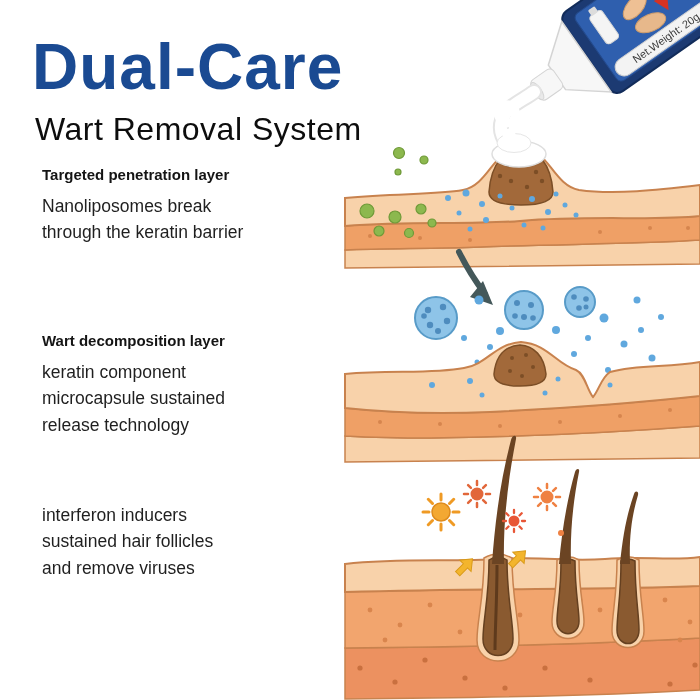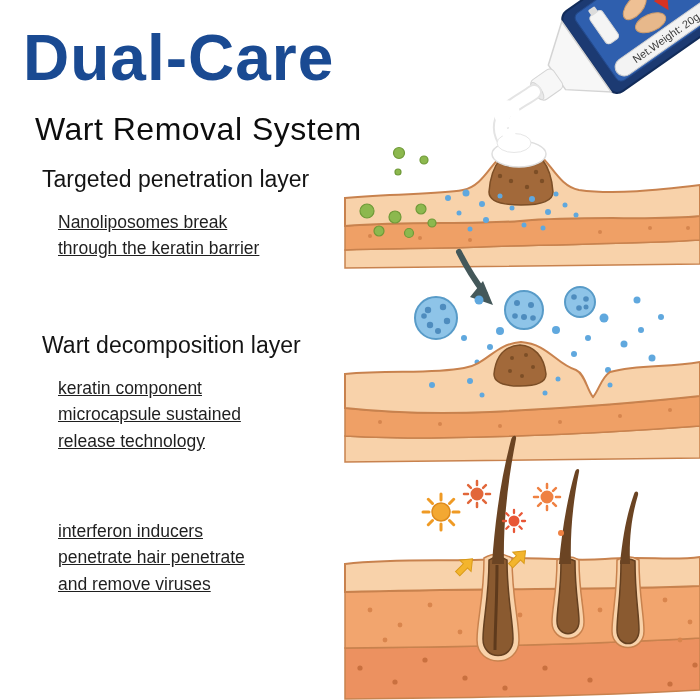--- a/index.html
+++ b/index.html
@@ -1,25 +1,25 @@
 <!DOCTYPE html>
 <html><head>
 <meta charset="utf-8">
 <style>
   html,body{margin:0;padding:0;background:#fff;}
   .canvas{position:relative;width:700px;height:700px;background:#ffffff;overflow:hidden;
           font-family:"Liberation Sans",sans-serif;}
   .canvas svg{position:absolute;left:0;top:0;}
-  .title{position:absolute;left:20px;top:22px;margin:3px;font-size:64px;font-weight:800;
+  .title{position:absolute;left:20px;top:22px;margin:12px;font-size:64px;font-weight:800;
          color:#1a4a92;letter-spacing:1px;line-height:1.05;}
   .subtitle{position:absolute;left:23px;top:99px;margin:12px;font-size:32px;font-weight:500;
             color:#0d0d0d;letter-spacing:0.5px;}
   .section{position:absolute;left:42px;width:300px;}
-  .section .heading{font-size:23px;font-weight:400;color:#141414;margin:0 0 10px 0;}
-  .section .desc{font-size:17.5px;color:#1f1f1f;line-height:1.5;white-space:pre-line;margin:16px;text-decoration:underline;}
+  .section .heading{font-size:15px;font-weight:700;color:#141414;margin:0 0 10px 0;}
+  .section .desc{font-size:17.5px;color:#1f1f1f;line-height:1.5;white-space:pre-line;margin:0;}
   .s1{top:166px}.s2{top:332px}.s3{top:502px}
 </style>
 </head>
 <body>
 
 <div class="canvas">
 
   <svg width="700" height="700" viewBox="0 0 700 700">
 
     <g transform="rotate(-35 540 88)">
@@ -267,17 +267,17 @@
 
   <div class="section s2">
     <p class="heading">Wart decomposition layer</p>
     <p class="desc">keratin component
 microcapsule sustained
 release technology</p>
   </div>
 
   <div class="section s3">
     <p class="desc">interferon inducers
-penetrate hair penetrate
+sustained hair follicles
 and remove viruses</p>
   </div>
 
 </div>
 
 </body></html>

